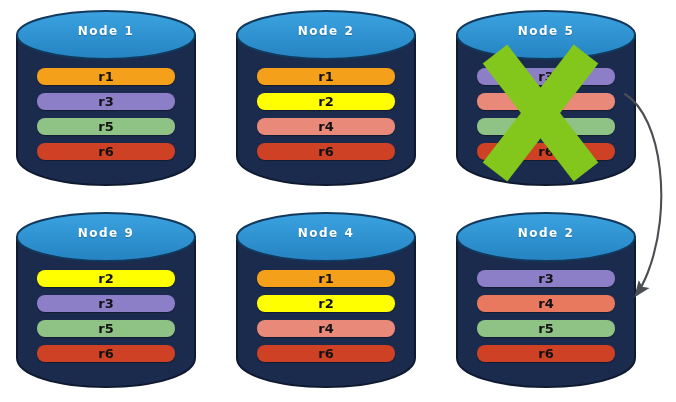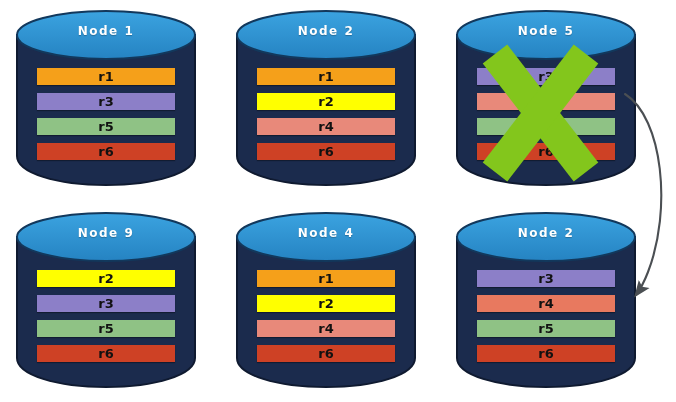--- a/index.html
+++ b/index.html
@@ -40,21 +40,21 @@
     pointer-events: none;
   }
   .records {
     position: absolute;
     left: 22px;
     top: 60px;
     width: 138px;
   }
   .record {
     height: 17px;
-    border-radius: 0;
+    border-radius: 8px;
     margin-bottom: 8px;
     text-align: center;
     font-size: 13px;
     font-weight: bold;
     color: #111111;
     line-height: 17px;
     box-shadow: 0 1px 1px rgba(0,0,0,0.35);
   }
   .xmark {
     position: absolute;

